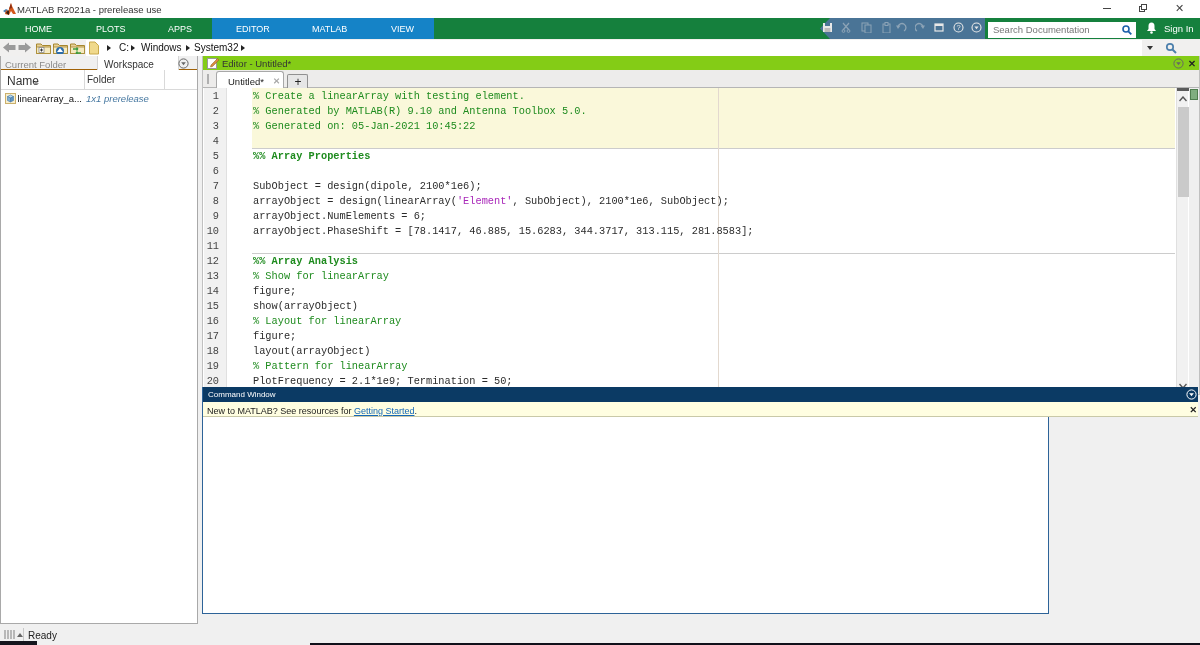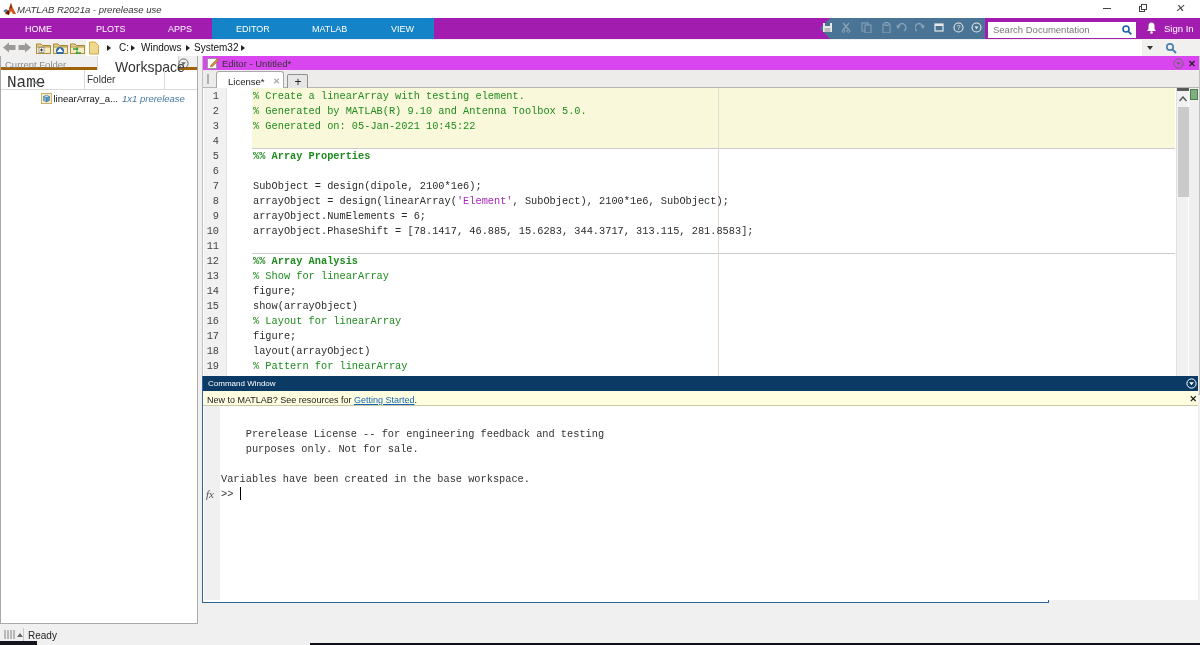--- a/index.html
+++ b/index.html
@@ -4,35 +4,35 @@
   html,body{margin:0;padding:0;width:1200px;height:645px;overflow:hidden;background:#F0F0F0;
     font-family:"Liberation Sans",sans-serif;}
   *{box-sizing:border-box;}
   .abs{position:absolute;}
   .mono{font-family:"Liberation Mono",monospace;font-size:10.3px;line-height:15px;white-space:pre;}
   .grn{color:#1E8B1E;}
   .pur{color:#A928B9;}
 </style></head>
 <body>
 
-<div class="abs" style="left:0;top:0;width:1200px;height:18px;background:#FFFFFF;font-style:italic;">
+<div class="abs" style="left:0;top:0;width:1200px;height:18px;background:#FFFFFF;">
   <svg class="abs" style="left:3px;top:2px;" width="14" height="14" viewBox="0 0 14 14">
     <polygon points="0,9 3,7 5,8 3,11" fill="#4a7fb5"></polygon>
     <polygon points="8,1 5,10 3,8 2,12 6,13 8,9 10,12 13,12 9,4" fill="#d4581c"></polygon>
     <polygon points="8,1 6,7 9,6" fill="#8a2e12"></polygon>
     <polygon points="5,8 3,11 6,13 6,9" fill="#3b1f14"></polygon>
   </svg>
   <div class="abs" style="left:17px;top:4px;font-size:9.5px;color:#333;">MATLAB R2021a - prerelease use</div>
   <div class="abs" style="left:1103px;top:8px;width:8px;height:1px;background:#444;"></div>
   <div class="abs" style="left:1139px;top:6px;width:6px;height:6px;border:1px solid #444;background:#fff;"></div>
   <div class="abs" style="left:1141px;top:4px;width:6px;height:6px;border:1px solid #444;background:#fff;"></div>
   <div class="abs" style="left:1175px;top:3px;font-size:11px;color:#444;line-height:11px;">✕</div>
 </div>
 
-<div class="abs" style="left:0;top:18px;width:1200px;height:21px;background:#a21caf;">
+<div class="abs" style="left:0;top:18px;width:1200px;height:21px;background:#15803d;">
   <div class="abs" style="left:212px;top:0;width:222px;height:21px;background:#1583C7;"></div>
   <div class="abs" style="left:0;top:0;width:434px;height:21px;font-size:9px;color:#fff;">
     <span class="abs" style="left:25px;top:5.5px;">HOME</span>
     <span class="abs" style="left:96px;top:5.5px;">PLOTS</span>
     <span class="abs" style="left:168px;top:5.5px;">APPS</span>
     <span class="abs" style="left:236px;top:5.5px;">EDITOR</span>
     <span class="abs" style="left:312px;top:5.5px;">MATLAB</span>
     <span class="abs" style="left:391px;top:5.5px;">VIEW</span>
   </div>
 
@@ -134,69 +134,69 @@
     </div>
 
   <div class="abs" style="left:1147px;top:7px;width:0;height:0;border-left:3.5px solid transparent;border-right:3.5px solid transparent;border-top:4px solid #333;"></div>
   <svg class="abs" style="left:1165px;top:3px;" width="12" height="12" viewBox="0 0 12 12">
     <circle cx="5" cy="5" r="3.2" fill="none" stroke="#4C7FAC" stroke-width="1.7"></circle>
     <line x1="7.5" y1="7.5" x2="11" y2="11" stroke="#4C7FAC" stroke-width="2"></line>
   </svg>
 </div>
 
 <div class="abs" style="left:0;top:56px;width:198px;height:568px;background:#fff;border:1px solid #A9A9A9;border-top:none;">
-  <div class="abs" style="left:0;top:0;width:196px;height:14px;background:#F0F0F0;border-bottom:3px solid #a16207;">
+  <div class="abs" style="left:0;top:0;width:196px;height:14px;background:#F0F0F0;border-bottom:1px solid #a16207;">
     <span class="abs" style="left:4px;top:2.5px;font-size:9.5px;color:#8A8A8A;">Current Folder</span>
     <div class="abs" style="left:96px;top:0;width:82px;height:14px;background:#fff;border-left:1px solid #D5D5D5;border-right:1px solid #D5D5D5;"></div>
-    <span class="abs" style="left:114px;top:2.5px;font-size:14px;color:#333;">Workspace</span>
+    <span class="abs" style="left:103px;top:2.5px;font-size:10px;color:#333;">Workspace</span>
     <svg class="abs" style="left:177px;top:2px;" width="11" height="11" viewBox="0 0 11 11">
       <circle cx="5.5" cy="5.5" r="4.6" fill="none" stroke="#666" stroke-width="1"></circle>
       <polygon points="3.2,4.3 7.8,4.3 5.5,7.2" fill="#666"></polygon>
     </svg>
   </div>
 
   <div class="abs" style="left:0;top:14px;width:196px;height:20px;border-bottom:1px solid #D9D9D9;">
-    <span class="abs" style="left:6px;top:4px;font-size:16px;color:#333;font-family:Liberation Mono, monospace;">Name</span>
+    <span class="abs" style="left:6px;top:4px;font-size:12px;color:#333;">Name</span>
     <div class="abs" style="left:32px;top:10.5px;width:0;height:0;border-left:3.5px solid transparent;border-right:3.5px solid transparent;border-bottom:3.5px solid #9a9a9a;"></div>
     <div class="abs" style="left:83px;top:0;width:1px;height:20px;background:#D9D9D9;"></div>
     <span class="abs" style="left:86px;top:4px;font-size:10px;color:#333;">Folder</span>
     <div class="abs" style="left:163px;top:0;width:1px;height:20px;background:#D9D9D9;"></div>
   </div>
 
-  <div class="abs" style="left:0;top:34px;width:156px;height:16px;margin-left:36px;">
+  <div class="abs" style="left:0;top:34px;width:156px;height:16px;">
     <svg class="abs" style="left:4px;top:3px;" width="11" height="11" viewBox="0 0 11 11">
       <rect x="0.5" y="0.5" width="10" height="10" fill="#F7EECD" stroke="#CBB06C" stroke-width="1"></rect>
       <polygon points="5.5,2 8.5,3.5 5.5,5 2.5,3.5" fill="#B6D7EC" stroke="#4878A8" stroke-width="0.6"></polygon>
       <polygon points="2.5,3.5 5.5,5 5.5,9 2.5,7.5" fill="#7FAFD4" stroke="#4878A8" stroke-width="0.6"></polygon>
       <polygon points="8.5,3.5 5.5,5 5.5,9 8.5,7.5" fill="#5D94C2" stroke="#4878A8" stroke-width="0.6"></polygon>
     </svg>
     <span class="abs" style="left:16.5px;top:3px;font-size:9.5px;color:#111;">linearArray_a...</span>
     <span class="abs" style="left:85px;top:3px;font-size:9.5px;color:#4577A0;font-style:italic;">1x1 prerelease</span>
   </div>
 </div>
 
 <div class="abs" style="left:202px;top:56px;width:998px;height:339px;background:#fff;border:1px solid #C0C0C0;border-top:none;">
 
-  <div class="abs" style="left:0;top:0;width:996px;height:14px;background:#d946ef;">
+  <div class="abs" style="left:0;top:0;width:996px;height:14px;background:#84cc16;">
     <svg class="abs" style="left:4px;top:1px;" width="12" height="12" viewBox="0 0 12 12">
       <rect x="0.5" y="1.5" width="9" height="10" fill="#fff" stroke="#999" stroke-width="1"></rect>
       <polygon points="4,8 10.5,1.5 12,3 5.5,9.5 3.5,10" fill="#D98C3F" stroke="#8a5a20" stroke-width="0.5"></polygon>
     </svg>
     <span class="abs" style="left:19px;top:2px;font-size:9.5px;color:#333;">Editor - Untitled*</span>
     <svg class="abs" style="left:970px;top:2px;" width="11" height="11" viewBox="0 0 11 11">
       <circle cx="5.5" cy="5.5" r="4.6" fill="none" stroke="#666" stroke-width="1"></circle>
       <polygon points="3.2,4.3 7.8,4.3 5.5,7.2" fill="#666"></polygon>
     </svg>
     <span class="abs" style="left:985px;top:2px;font-size:9.5px;color:#222;font-weight:bold;">✕</span>
   </div>
 
   <div class="abs" style="left:0;top:14px;width:996px;height:18px;background:#EDECEB;border-bottom:1px solid #B5B5B5;">
     <div class="abs" style="left:4px;top:4px;width:2px;height:10px;background:#B0B0B0;"></div>
     <div class="abs" style="left:13px;top:1px;width:68px;height:17px;background:#fff;border:1px solid #A8A8A8;border-bottom:none;border-radius:3px 3px 0 0;z-index:2;">
-      <span class="abs" style="left:11px;top:3.5px;font-size:9.5px;color:#222;">License*</span>
+      <span class="abs" style="left:11px;top:3.5px;font-size:9.5px;color:#222;">Untitled*</span>
       <span class="abs" style="left:56px;top:4px;font-size:8.5px;color:#A8A8A8;font-weight:bold;">✕</span>
     </div>
     <div class="abs" style="left:84px;top:4px;width:21px;height:14px;background:#E6E6E6;border:1px solid #909090;border-bottom:none;border-radius:2px 2px 0 0;">
       <span class="abs" style="left:6.5px;top:-0.5px;font-size:12px;color:#222;">+</span>
     </div>
   </div>
 
   <div class="abs" style="left:0;top:32px;width:996px;height:306px;background:#fff;overflow:hidden;">
 
     <div class="abs" style="left:1px;top:0;width:23px;height:306px;background:#F1F1F1;border-right:1px solid #E0E0E0;"></div>
@@ -258,43 +258,33 @@
           <polyline points="0.5,1 4,5 7.5,1" fill="none" stroke="#555" stroke-width="1.4"></polyline>
         </svg>
     </div>
 
     <div class="abs" style="left:986px;top:0;width:10px;height:306px;background:#EFEFEF;">
       <div class="abs" style="left:1px;top:1px;width:8px;height:11px;background:#7FAE7F;border:1px solid #4E7E4E;"></div>
     </div>
   </div>
 </div>
 
-<div class="abs" style="left:202px;top:376px;width:847px;height:227px;background:#fff;border:1.5px solid #2D6398;border-top:none;">
+<div class="abs" style="left:202px;top:387px;width:847px;height:227px;background:#fff;border:1.5px solid #2D6398;border-top:none;">
   <div class="abs" style="left:0;top:0;width:995px;height:15px;background:#0B3A64;">
     <span class="abs" style="left:5px;top:3px;font-size:8px;color:#fff;">Command Window</span>
     <svg class="abs" style="left:983px;top:2px;" width="11" height="11" viewBox="0 0 11 11">
       <circle cx="5.5" cy="5.5" r="4.6" fill="none" stroke="#fff" stroke-width="1"></circle>
       <polygon points="3.2,4.3 7.8,4.3 5.5,7.2" fill="#fff"></polygon>
     </svg>
   </div>
   <div class="abs" style="left:0;top:15px;width:995px;height:15px;background:#FFFEE1;border-bottom:1px solid #C9C9A8;">
     <span class="abs" style="left:4px;top:3.5px;font-size:9px;color:#1A1A1A;">New to MATLAB? See resources for <span style="color:#1467B8;text-decoration:underline;text-align:center;">Getting Started</span>.</span>
     <span class="abs" style="left:986.5px;top:2.5px;font-size:9px;color:#222;font-weight:bold;">✕</span>
   </div>
 
-  <div class="abs" style="left:0;top:30px;width:995px;height:194px;background:#fff;">
-    <div class="abs" style="left:1px;top:0;width:16px;height:194px;background:#F0F0F0;"></div>
-    <div class="mono abs" style="left:18px;top:21px;color:#333;">    Prerelease License -- for engineering feedback and testing
-    purposes only. Not for sale.
-
-Variables have been created in the base workspace.
-&gt;&gt; </div>
-    <div class="abs" style="left:3px;top:82px;font-size:11px;color:#555;font-family:'Liberation Serif',serif;font-style:italic;">fx</div>
-    <div class="abs" style="left:37px;top:81px;width:1px;height:13px;background:#000;"></div>
-  </div>
 </div>
 
 <div class="abs" style="left:0;top:625px;width:1060px;height:20px;background:#F0F0F0;">
   <div class="abs" style="left:4px;top:5px;width:1.5px;height:9px;background:#B8B8B8;"></div>
   <div class="abs" style="left:7px;top:5px;width:1.5px;height:9px;background:#B8B8B8;"></div>
   <div class="abs" style="left:10px;top:5px;width:1.5px;height:9px;background:#B8B8B8;"></div>
   <div class="abs" style="left:13px;top:5px;width:1.5px;height:9px;background:#B8B8B8;"></div>
   <div class="abs" style="left:17px;top:8px;width:0;height:0;border-left:3px solid transparent;border-right:3px solid transparent;border-bottom:4px solid #666;"></div>
   <div class="abs" style="left:23px;top:3px;width:1px;height:13px;background:#C8C8C8;"></div>
   <span class="abs" style="left:28px;top:4.5px;font-size:10px;color:#222;">Ready</span>

